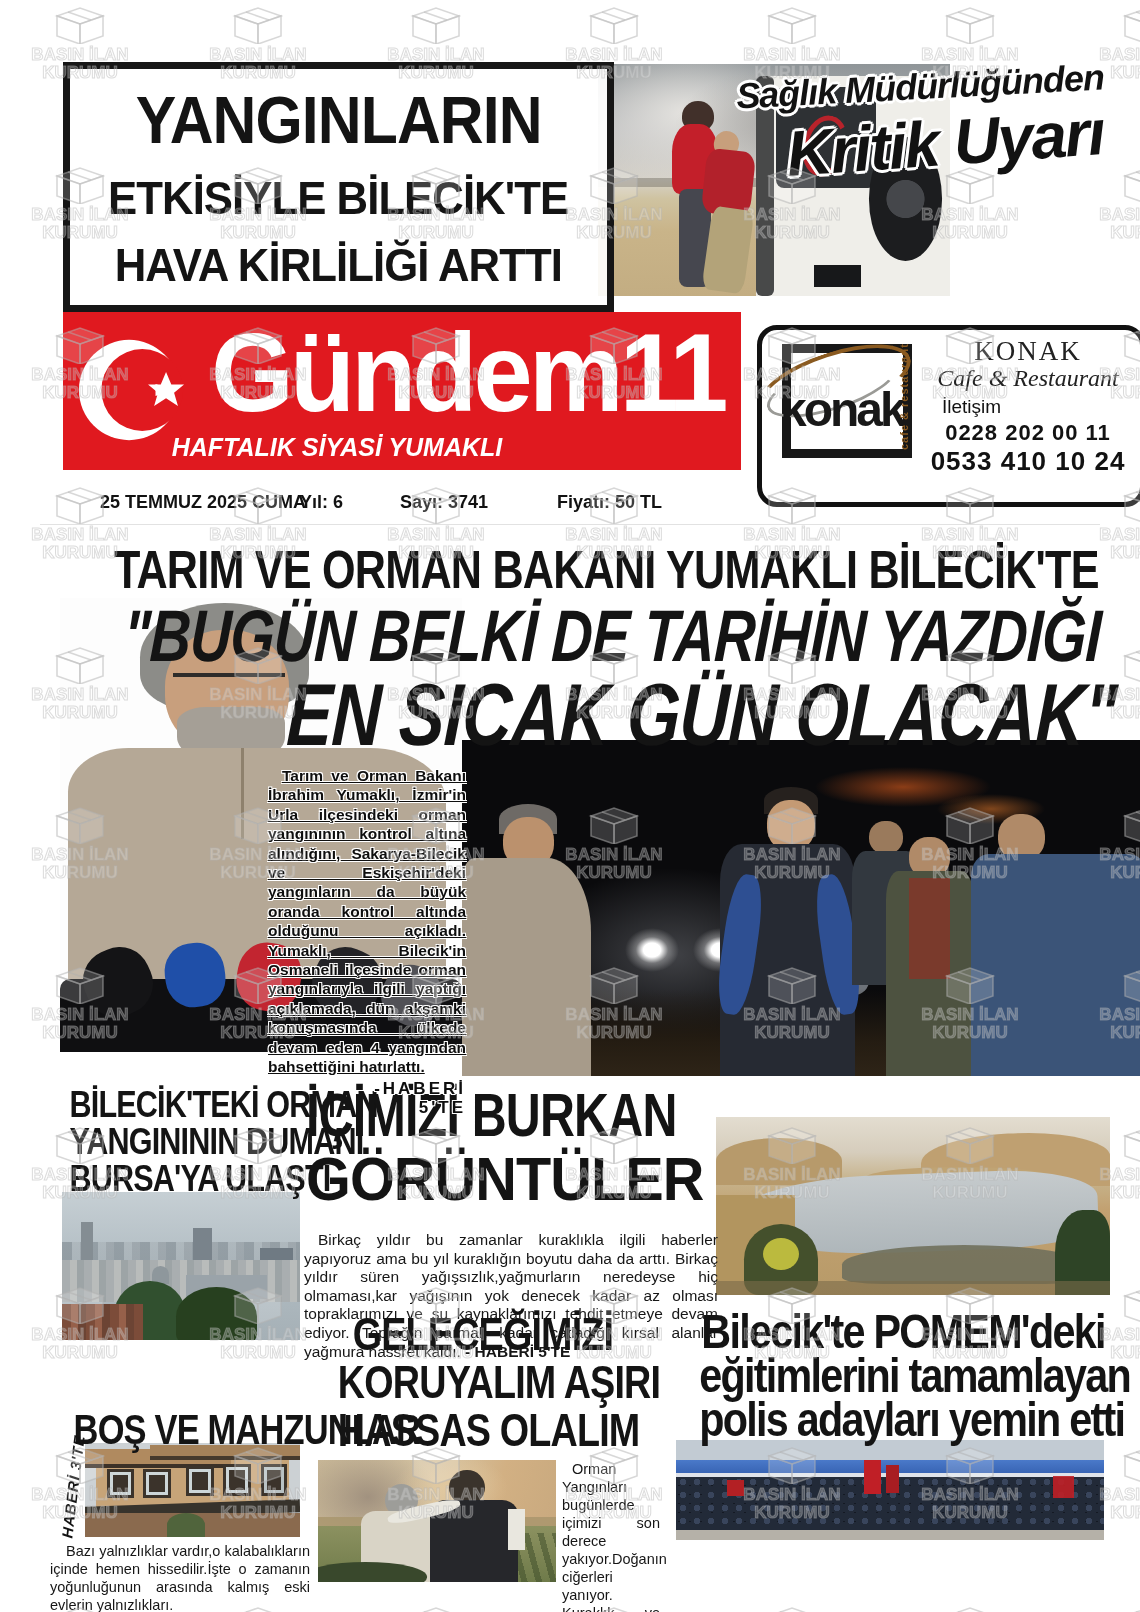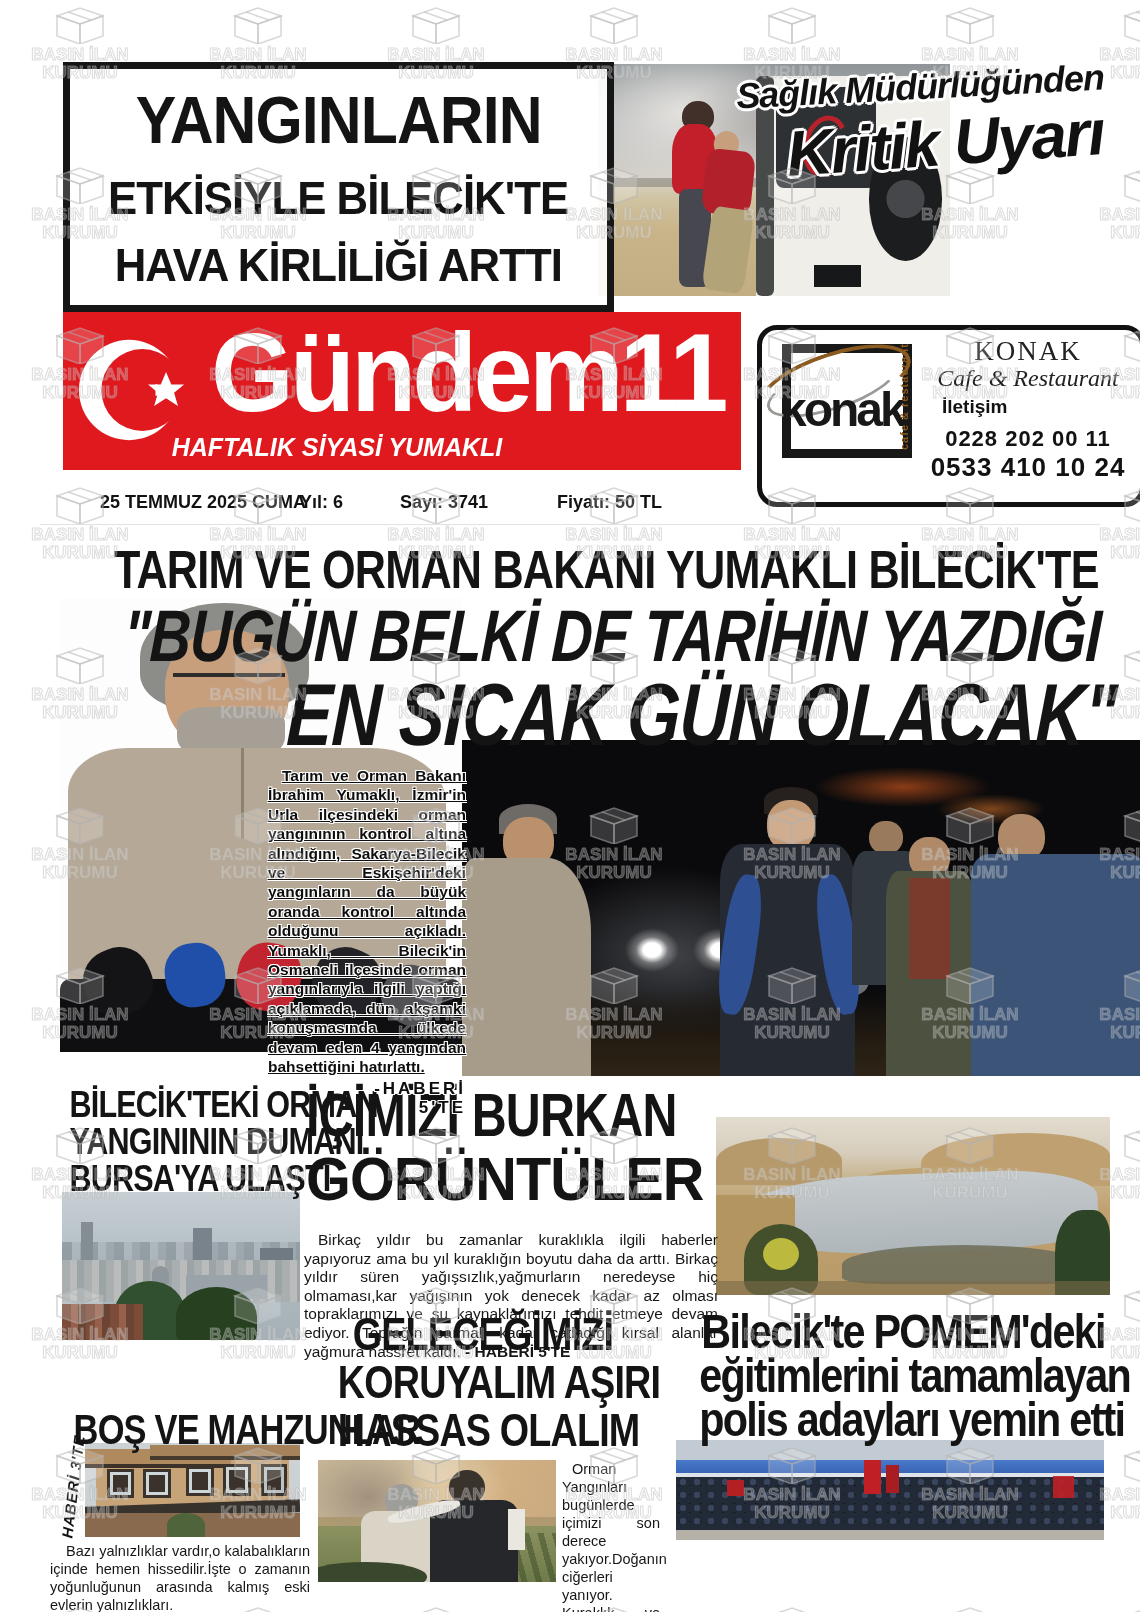--- a/index.html
+++ b/index.html
@@ -27,21 +27,21 @@
   
   .ad{left:757px;top:325px;width:378px;height:172px;background:#fff;border:5px solid #111;border-radius:20px;z-index:5;}
   .ad .lg-sq{position:absolute;left:20px;top:14px;width:112px;height:96px;border:9px solid #181818;}
   .ad .lg-sw1{position:absolute;left:-6px;top:22px;width:150px;height:52px;border:4px solid #8a5a20;border-radius:50%;transform:rotate(-18deg);border-left-color:transparent;border-bottom-color:transparent;}
   .ad .lg-sw2{position:absolute;left:2px;top:34px;width:130px;height:40px;border:3px solid #9a9a96;border-radius:50%;transform:rotate(-18deg);border-right-color:transparent;border-top-color:transparent;}
   .ad .lg-word{position:absolute;left:18px;top:52px;font-size:48px;font-weight:900;letter-spacing:-3px;color:#181818;}
   .ad .lg-side{position:absolute;left:136px;top:10px;height:110px;writing-mode:vertical-rl;transform:rotate(180deg);font-size:11px;font-weight:700;color:#8a5a20;letter-spacing:1px;}
   .ad .r{position:absolute;left:166px;top:6px;width:200px;text-align:center;}
   .ad .r .nm{font-family:"Liberation Serif",serif;font-size:27px;letter-spacing:2px;color:#222;}
   .ad .r .tp{font-family:"Liberation Serif",serif;font-style:italic;font-size:24px;color:#222;margin-top:-2px;}
-  .ad .r .il{font-size:19px;font-weight:700;text-align:left;margin:4px 0 8px 14px;}
+  .ad .r .il{font-size:19px;font-weight:400;text-align:left;margin:4px 0 2px 14px;}
   .ad .r .p1{font-size:22px;font-weight:800;letter-spacing:1px;}
   .ad .r .p2{font-size:26px;font-weight:800;letter-spacing:1px;}
   .ad .addr{position:absolute;left:6px;right:6px;bottom:4px;text-align:center;font-size:16.5px;font-weight:800;font-style:italic;letter-spacing:-.5px;}
   
   .dateline{left:0;top:492px;width:1140px;height:30px;font-size:18px;font-weight:700;z-index:4;}
   .dateline span{position:absolute;white-space:nowrap;}
   .rule{left:40px;top:524px;width:1060px;height:1px;background:#e2e2e2;z-index:1;}
   
   .kicker{left:0;top:538px;width:1140px;text-align:center;font-size:54px;z-index:6;}
   .q1{left:0;top:594px;width:1140px;text-align:center;font-size:73px;font-style:italic;z-index:6;}

